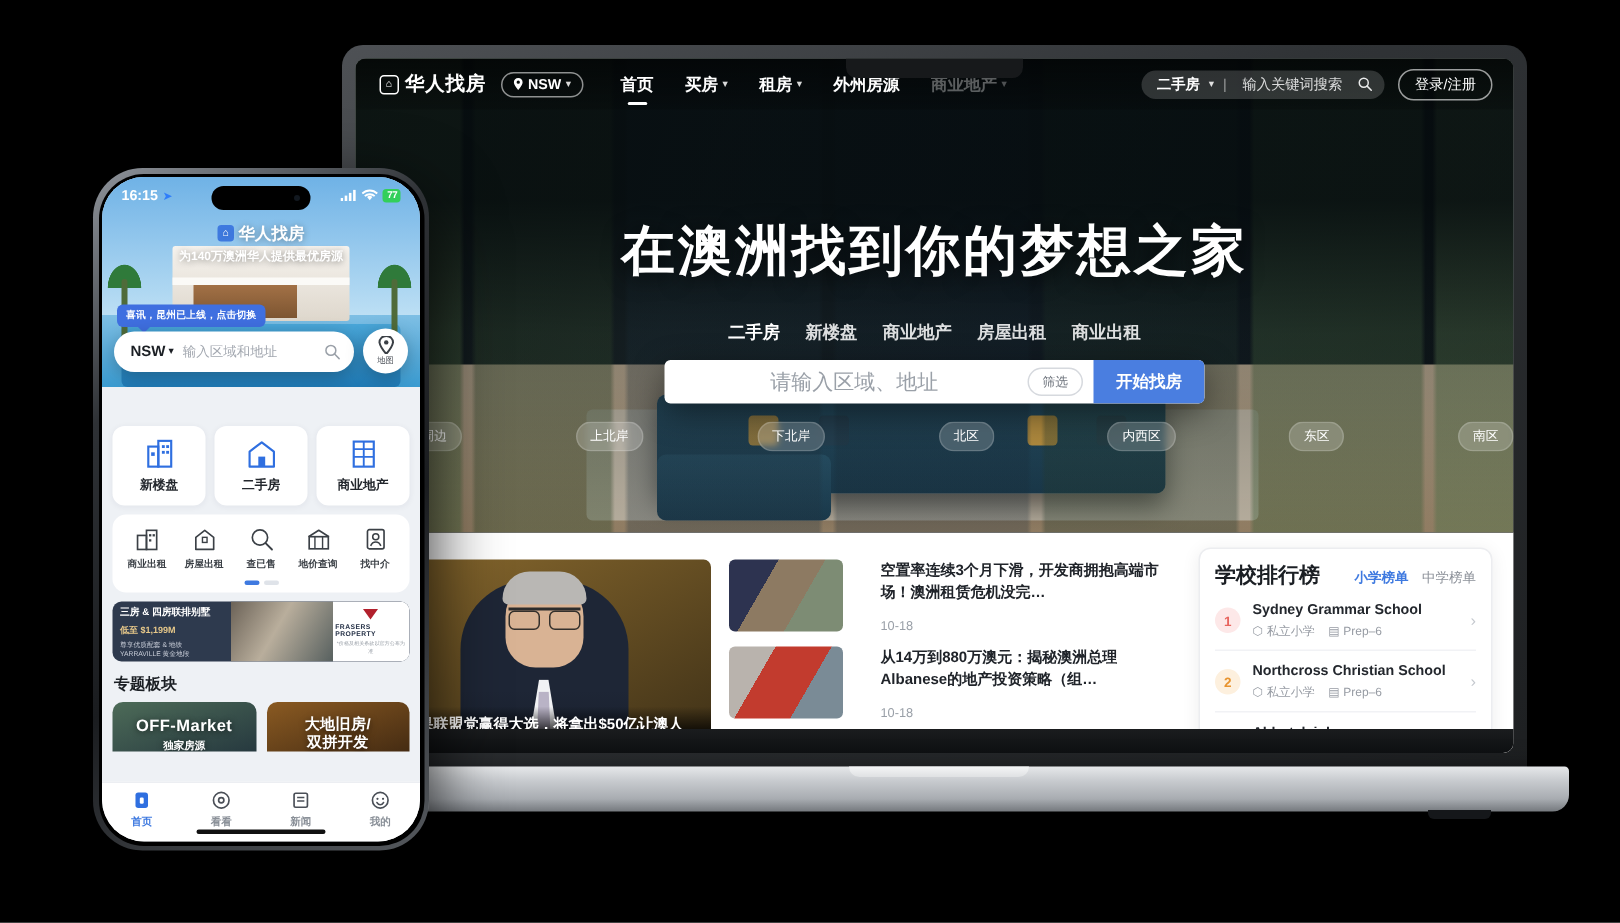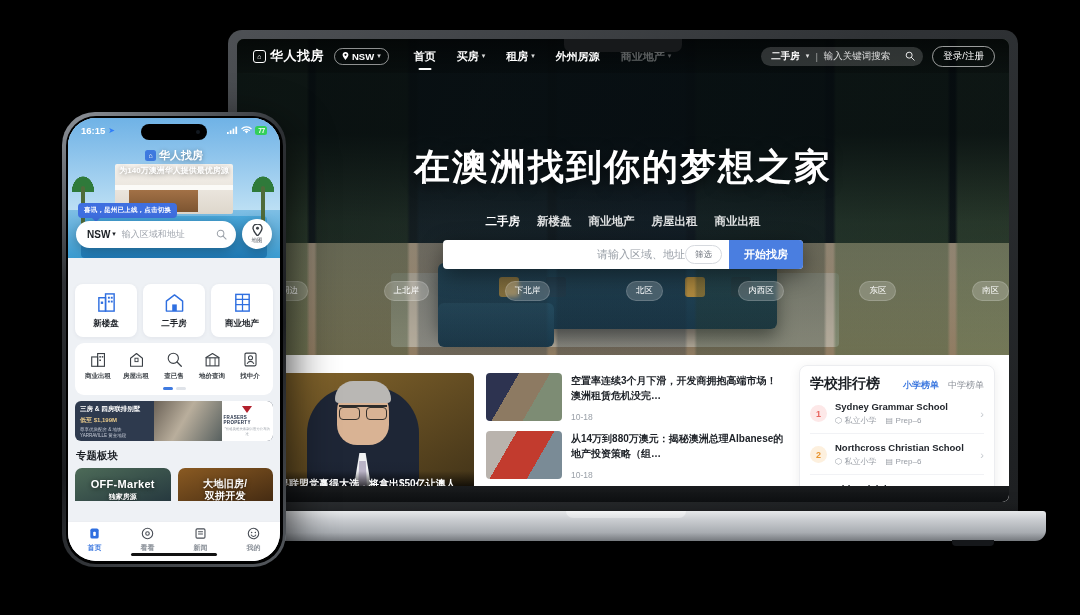--- a/index.html
+++ b/index.html
@@ -106,41 +106,41 @@
   }
   .caret { font-size: 7px; opacity: .85; }
   .nav-right { margin-left: auto; display:flex; align-items:center; gap: 9px; }
   .nav-search {
     display:flex; align-items:center; gap: 6px;
     background: rgba(255,255,255,.17); border-radius: 13px;
     padding: 3px 8px 3px 10px; min-width: 162px; font-size: 9.5px;
   }
   .ns-type { font-weight:700; white-space:nowrap; }
   .ns-div { opacity:.5; }
-  .ns-ph { opacity:.82; flex:1; white-space:nowrap; }
+  .ns-ph { opacity:.82; flex:1; white-space:nowrap;text-align:center; }
   .ns-icon { opacity:.9; }
   .login-btn {
     border: 1px solid rgba(255,255,255,.6); border-radius: 12px;
     padding: 3px 10px; font-size: 9.5px; white-space:nowrap; cursor:pointer;
   }
 
   .hero-body { position: relative; z-index: 10; text-align: center; padding-top: 26px; }
   .hero-title { color:#fff; font-size: 36px; font-weight: 700; letter-spacing: 2px;
     text-shadow: 0 2px 14px rgba(0,0,0,.75); margin-top: 44px; }
   .hero-tabs { margin-top: 22px; display:flex; justify-content:center; gap: 17px;
     font-size: 11.5px; color: rgba(255,255,255,.86); font-weight:600; }
   .hero-tab { cursor:pointer; white-space:nowrap; }
   .hero-tab.active { color:#fff; font-weight: 800; }
 
   .searchbar {
     margin: 11px auto 0; width: 360px; height: 29px; display:flex;
     background:#fff; border-radius: 4px; overflow:hidden; align-items:center;
     box-shadow: 0 6px 22px rgba(0,0,0,.45);
   }
-  .sb-input { flex:1; padding-left: 11px; font-size: 11px; color:#9aa0a8; text-align:right; }
+  .sb-input { flex:1; padding-left: 11px; font-size: 14px; color:#9aa0a8; text-align:center; }
   .sb-filter {
     border:1px solid #d6d9de; border-radius: 11px; font-size: 8.5px; color:#6c727b;
     padding: 2.5px 9px; margin-right: 7px; cursor:pointer;
   }
   .sb-go {
     width: 74px; height: 100%; display:flex; align-items:center; justify-content:center;
     color:#fff; font-size: 11px; font-weight:700; cursor:pointer;
   }
   .chips { margin-top: 12px; display:flex; justify-content:space-between; gap: 9px; }
   .chip {
@@ -177,21 +177,21 @@
   .nf-shirt { position:absolute; left:50%; transform:translateX(-50%); bottom:0;
     width: 26px; height: 60px; background:#f1f2f4; clip-path: polygon(38% 0,62% 0,100% 100%,0 100%); }
   .nf-tie { position:absolute; left:50%; transform:translateX(-50%); bottom:0;
     width: 11px; height: 52px; background:#b9b3c6; clip-path: polygon(20% 0,80% 0,100% 100%,0 100%); }
   .nf-caption {
     position:absolute; left:0; right:0; bottom:0; padding: 6px 8px 7px;
     background: linear-gradient(transparent, rgba(0,0,0,.86) 44%);
     color:#fff; font-size: 10px; line-height: 1.45; font-weight: 700;
   }
   .news-list { flex:1; min-width:0; display:flex; flex-direction:column; gap: 9px; }
-  .news-item { display:flex; gap: 9px; justify-content: flex-end; }
+  .news-item { display:flex; gap: 25px; justify-content: flex-end; }
   .ni-thumb { width: 76px; height: 48px; border-radius: 4px; flex:none; position:relative; overflow:hidden; }
   .ni-text { min-width:0; flex:1; }
   .ni-title { font-size: 10px; font-weight: 700; color:#20242a; line-height: 1.5;
     display:-webkit-box; -webkit-line-clamp:2; -webkit-box-orient:vertical; overflow:hidden; }
   .ni-date { margin-top: 9px; font-size: 8.5px; color:#9aa0a8; }
 
   .school-col { width: 196px; flex:none; }
   .school-card {
     background:#fff; border:1px solid #ecedf0; border-radius: 8px;
     box-shadow: 0 2px 12px rgba(20,25,35,.07); padding: 9px 10px 2px;

